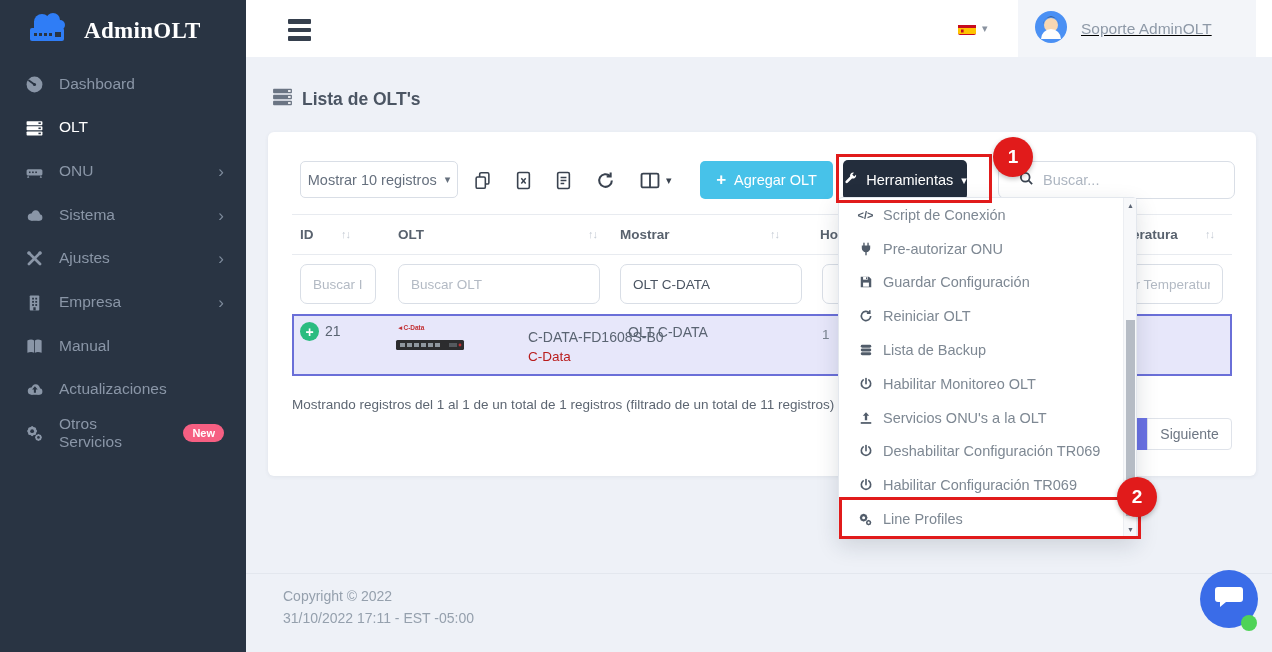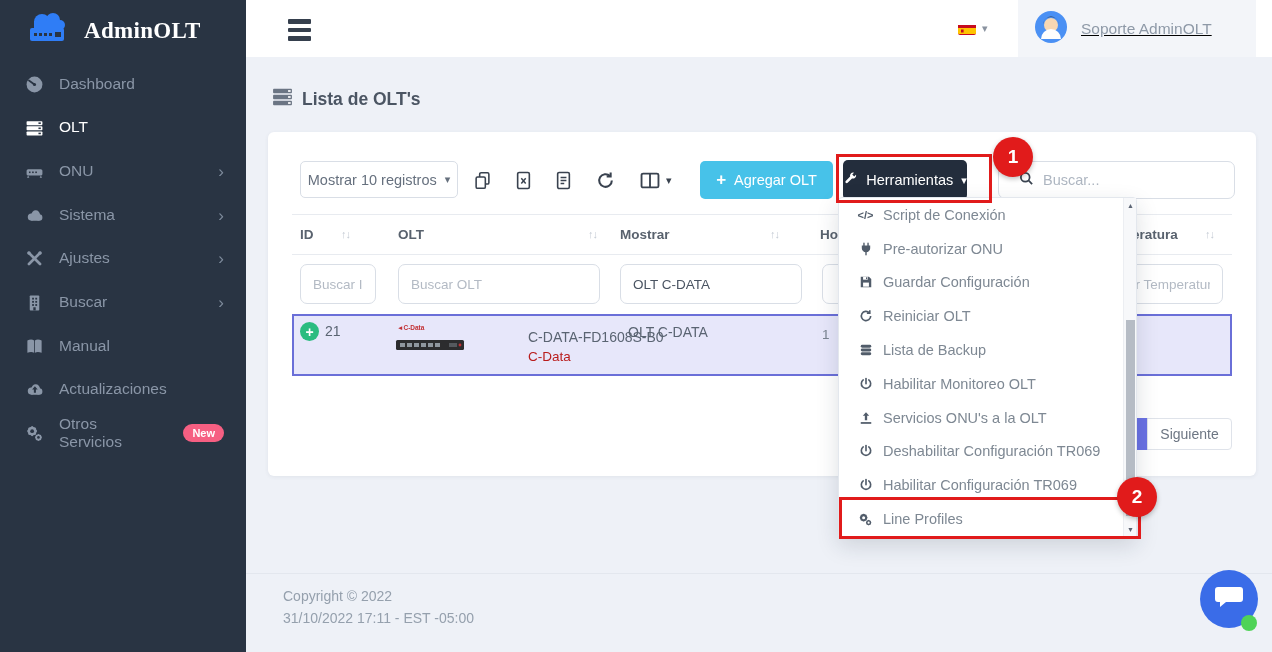--- a/index.html
+++ b/index.html
@@ -166,21 +166,21 @@
             <rect x="6" y="3" width="12" height="19" rx="1"></rect>
             <rect x="9" y="6" width="2.3" height="2.3" fill="#293443"></rect>
             <rect x="13" y="6" width="2.3" height="2.3" fill="#293443"></rect>
             <rect x="9" y="10" width="2.3" height="2.3" fill="#293443"></rect>
             <rect x="13" y="10" width="2.3" height="2.3" fill="#293443"></rect>
             <rect x="9" y="14" width="2.3" height="2.3" fill="#293443"></rect>
             <rect x="13" y="14" width="2.3" height="2.3" fill="#293443"></rect>
             <rect x="10.5" y="18" width="3" height="4" fill="#293443"></rect>
           </svg>
       </span>
-      <span>Buscar</span>
+      <span>Empresa</span>
       <span class="si-chevron">›</span>
     </div>
 
     <div class="side-item" style="top:329px">
       <span class="si-icon">
         <svg width="19" height="19" viewBox="0 0 24 24" fill="currentColor">
             <path d="M3 4.5c3.2-1.6 6.3-1.6 8.5 0V20c-2.2-1.6-5.3-1.6-8.5 0zM21 4.5c-3.2-1.6-6.3-1.6-8.5 0V20c2.2-1.6 5.3-1.6 8.5 0z"></path>
           </svg>
       </span>
       <span>Manual</span>
@@ -360,20 +360,21 @@
           <rect x="55" y="23" width="8" height="4" fill="#55595e"></rect>
           <circle cx="66" cy="25" r="1.4" fill="#c23033"></circle>
         </svg>
     </span>
     <span class="cell" style="left:234px; top:13px">C-DATA-FD1608S-B0</span>
     <span class="cell" style="left:234px; top:33px; color:#b91c1c; font-size:13.5px">C-Data</span>
     <span class="cell" style="left:334px; top:8px">OLT C-DATA</span>
     <span class="cell" style="left:528px; top:11px; font-size:13.5px; color:#7a8490">1</span>
   </div>
 
+  <div id="info-text">Mostrando registros del 1 al 1 de un total de 1 registros (filtrado de un total de 11 registros)</div>
 
   <div class="page-btn" style="left:1036px; width:79px; background:#fff; border:1px solid #dfe3ea; border-radius:4px 0 0 4px; color:#6d7683">Anterior</div>
   <div class="page-btn" style="left:1114px; width:34px; background:#6a71e4; color:#fff">1</div>
   <div class="page-btn" style="left:1147px; width:85px; background:#fff; border:1px solid #dfe3ea; border-radius:0 4px 4px 0; color:#6d7683">Siguiente</div>
 
   <div id="dropdown">
     <div class="dd-item">
       <span class="dd-ico" style="font-size:11px">&lt;/&gt;</span>
       <span>Script de Conexión</span>
     </div>

